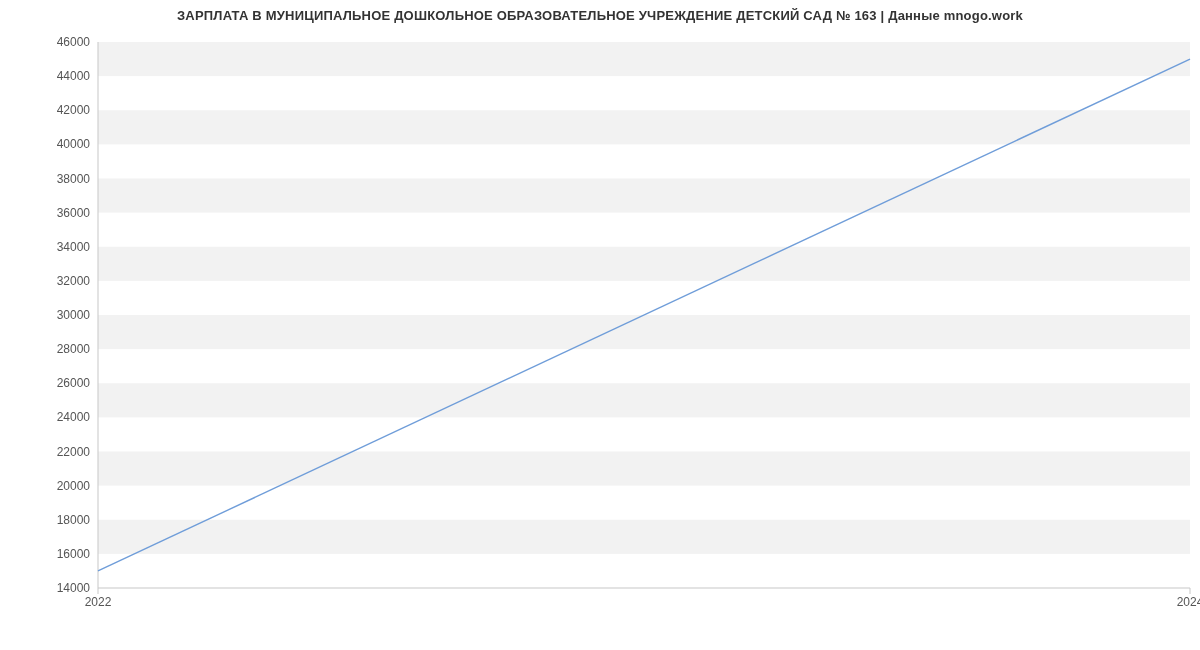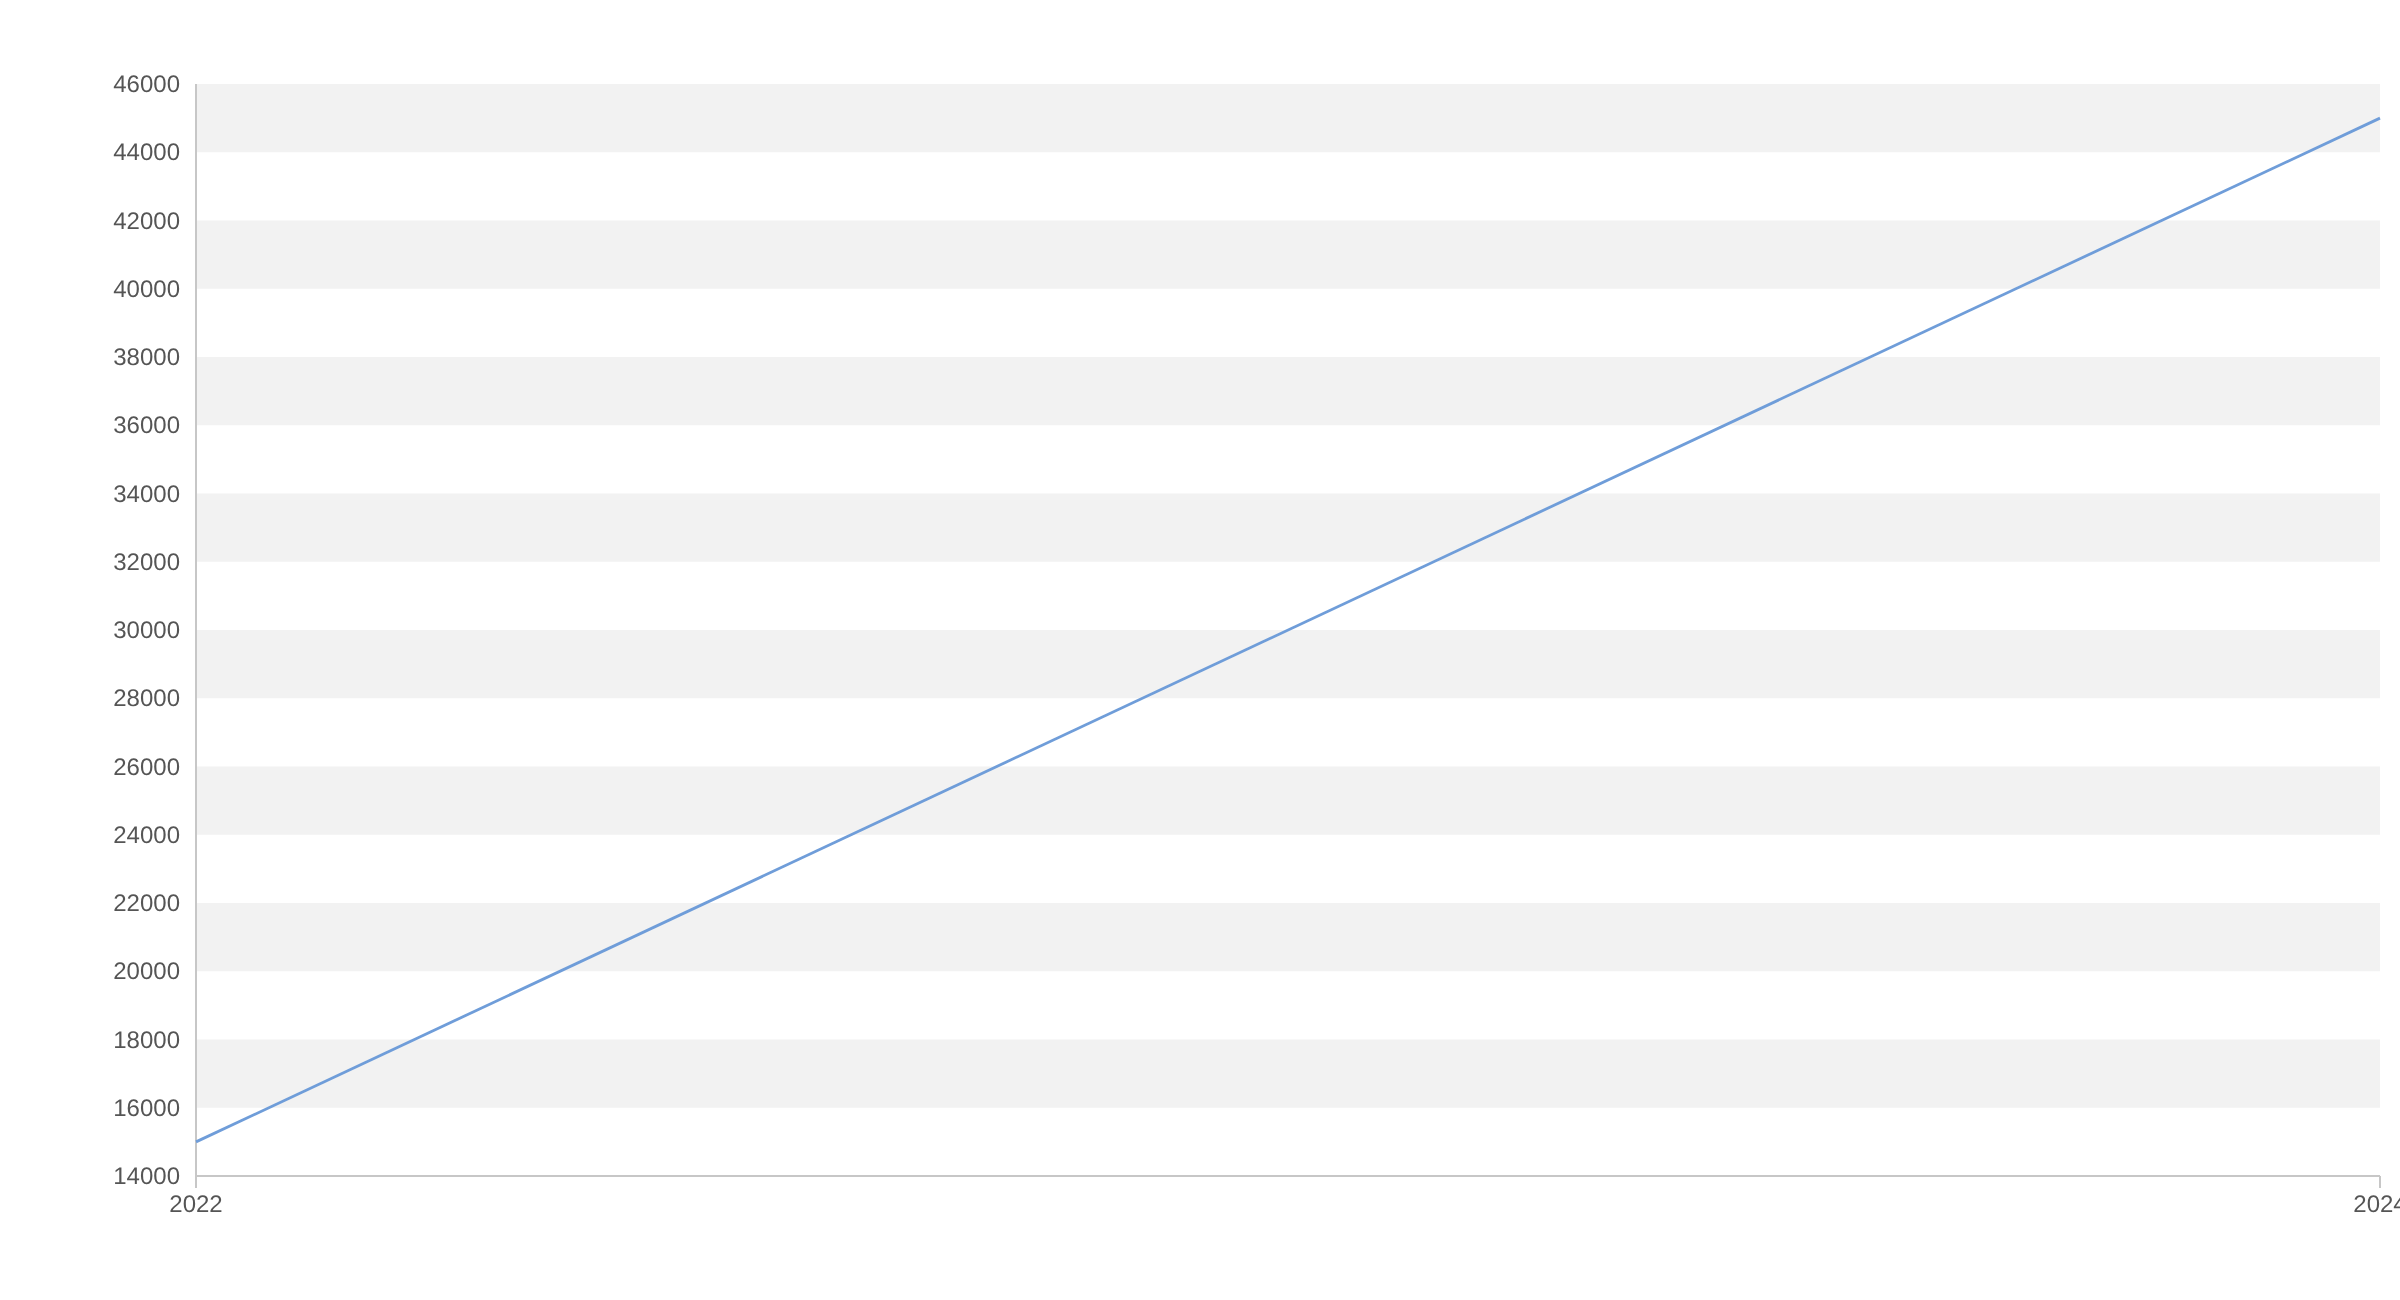--- a/index.html
+++ b/index.html
@@ -20,20 +20,21 @@
   .grid-band { fill: #f2f2f2; }
   .axis-line { stroke: #c7c7c7; stroke-width: 1; }
   .y-tick-label { font-size: 12px; fill: #555; text-anchor: end; }
   .x-tick-label { font-size: 12px; fill: #555; text-anchor: middle; }
   .series-line { fill: none; stroke: #6f9dd9; stroke-width: 1.4; }
 </style>
 </head>
 <body>
 
 <div class="chart-wrap">
+  <div class="chart-title">ЗАРПЛАТА В МУНИЦИПАЛЬНОЕ ДОШКОЛЬНОЕ ОБРАЗОВАТЕЛЬНОЕ УЧРЕЖДЕНИЕ ДЕТСКИЙ САД № 163 | Данные mnogo.work</div>
   <svg id="chart-svg" width="1200" height="650">
       <rect x="98" y="519.75" width="1092" height="34.125" class="grid-band"></rect>
       <rect x="98" y="451.5" width="1092" height="34.125" class="grid-band"></rect>
       <rect x="98" y="383.25" width="1092" height="34.125" class="grid-band"></rect>
       <rect x="98" y="315" width="1092" height="34.125" class="grid-band"></rect>
       <rect x="98" y="246.75" width="1092" height="34.125" class="grid-band"></rect>
       <rect x="98" y="178.5" width="1092" height="34.125" class="grid-band"></rect>
       <rect x="98" y="110.25" width="1092" height="34.125" class="grid-band"></rect>
       <rect x="98" y="42" width="1092" height="34.125" class="grid-band"></rect>
       <line x1="98" y1="42" x2="98" y2="588" class="axis-line"></line>

